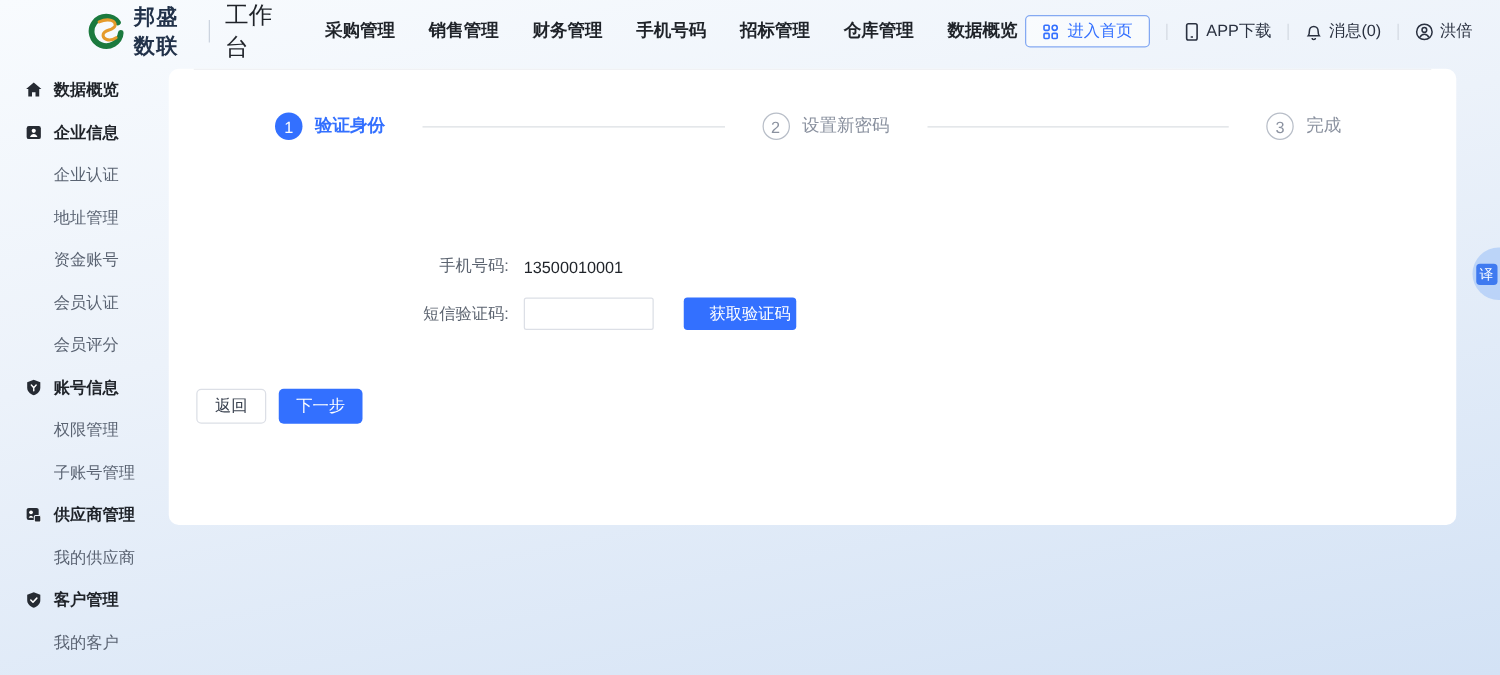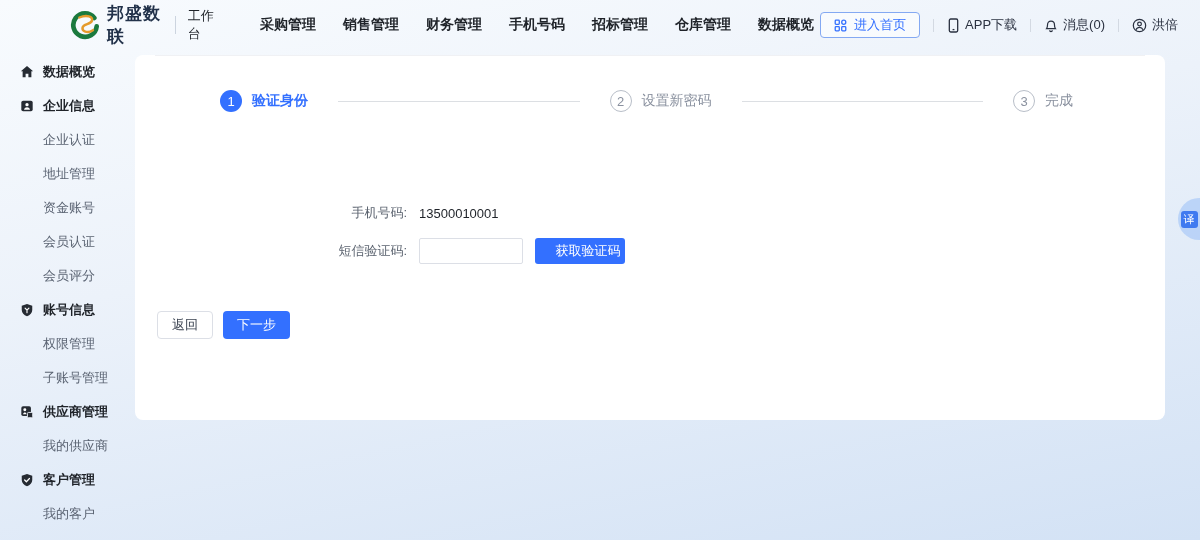--- a/index.html
+++ b/index.html
@@ -8,21 +8,21 @@
     font-family:"Liberation Sans","DejaVu Sans",sans-serif;
     background:linear-gradient(168deg,#f8fbfe 0%,#ecf2fa 40%,#d3e2f5 100%);
     color:#1f2329;
     position:relative;
   }
   
   .header { height:50px; display:flex; align-items:center; padding:0 22px;margin-left:47px; }
   .logo { width:30px; height:30px; flex:0 0 auto; }
   .brand-name { font-size:17px; font-weight:700; color:#22324a; margin-left:8px; letter-spacing:1px; }
   .vdiv { width:1px; height:18px; background:#ccd4df; margin:0 12px; }
-  .workspace { font-size:13px; color:#1f2329; }
+  .workspace { font-size:19px; color:#1f2329; }
   .nav { display:flex; margin-left:36px; gap:15px; }
   .nav-item { font-size:14px; font-weight:700; color:#1f2329; padding:4px 6px; cursor:pointer; white-space:nowrap; }
   .header-right { margin-left:auto; display:flex; align-items:center; gap:13px; }
   .enter-home {
     display:flex; align-items:center; gap:7px; height:26px; padding:0 13px;
     border:1px solid #84a9f2; border-radius:4px; color:#3370ff; font-size:13px;
     background:rgba(255,255,255,.55); cursor:pointer; white-space:nowrap;
   }
   .hlink { display:flex; align-items:center; gap:5px; font-size:13px; color:#2a3140; cursor:pointer; white-space:nowrap; }
   .hsep { width:1px; height:13px; background:#d3d9e2; }
@@ -42,21 +42,21 @@
   .step.active .step-label { color:#3370ff; font-weight:700; }
   .step.pending .step-circle { border:1px solid #b8bec8; color:#8a919f; background:#fff; }
   .step.pending .step-label { color:#8a919f; }
   .step-label { font-size:14px; }
   .step-line { flex:1 1 auto; height:1px; background:#dcdfe3; margin:0 30px; }
   .form { margin-top:88px; padding-left:182px; }
   .form-row { display:flex; align-items:center; height:26px; margin-bottom:12px; }
   .form-label { width:90px; text-align:right; font-size:13px; color:#5c6470; margin-right:12px; flex:0 0 auto; }
   .form-value { font-size:13px; color:#1f2329; }
   .sms-input { width:104px; height:26px; border:1px solid #dcdfe6; border-radius:2px; background:#fff; padding:0 8px; font-size:13px; outline:none; }
-  .get-code-btn { height:26px; width:90px; margin-left:12px; background:#3370ff; color:#fff; border:none; border-radius:3px; font-size:13px; cursor:pointer;padding-left:16px; }
+  .get-code-btn { height:26px; width:90px; margin-left:24px; background:#3370ff; color:#fff; border:none; border-radius:3px; font-size:13px; cursor:pointer;padding-left:16px; }
   .actions { display:flex; margin-top:47px; padding-left:22px; gap:10px; }
   .back-btn { height:28px; padding:0 14px; background:#fff; border:1px solid #dcdfe6; border-radius:4px; font-size:13px; color:#3a4250; cursor:pointer; }
   .next-btn { height:28px; padding:0 14px; background:#3370ff; border:none; border-radius:4px; font-size:13px; color:#fff; cursor:pointer; }
   
   .translate-tab {
     position:absolute; right:0; top:198px; width:22px; height:42px;
     background:rgba(176,205,248,.8); border-radius:21px 0 0 21px;
     display:flex; align-items:center; justify-content:center; cursor:pointer;
   }
   .translate-badge { width:17px; height:17px; background:#3f7af0; border-radius:3px; color:#fff; font-size:11px; display:flex; align-items:center; justify-content:center; }

